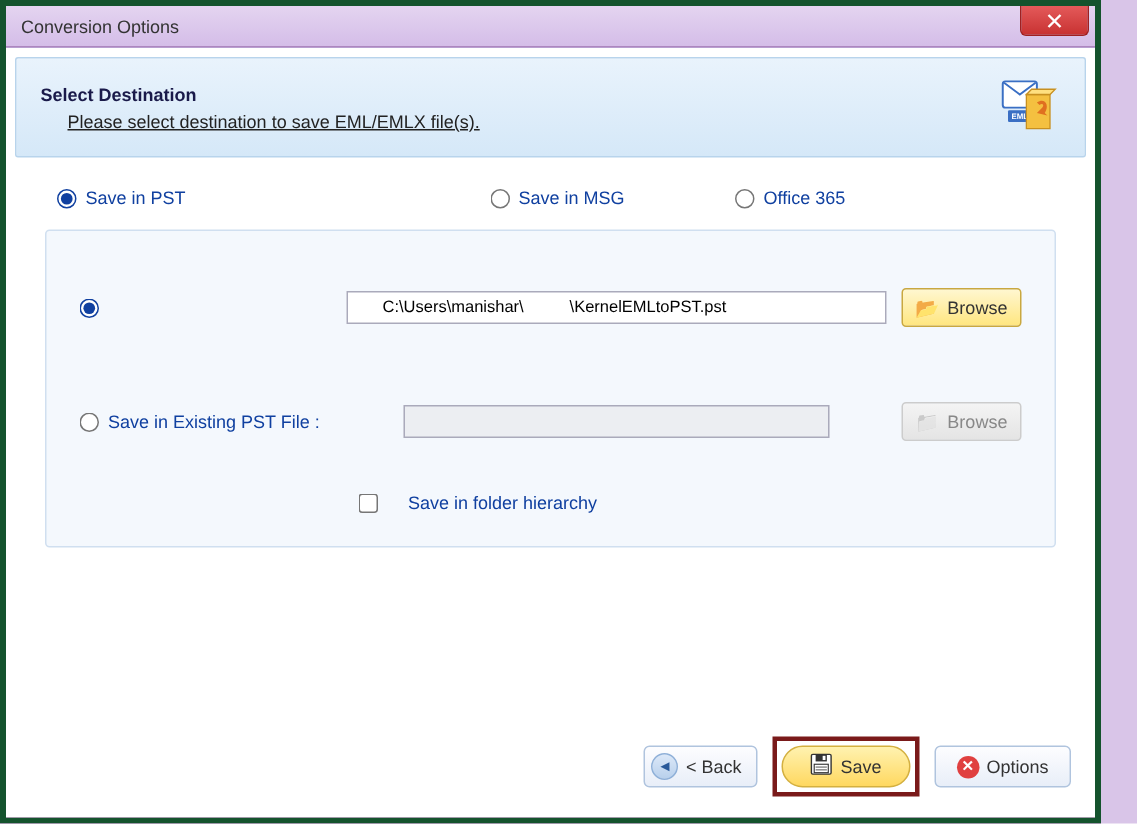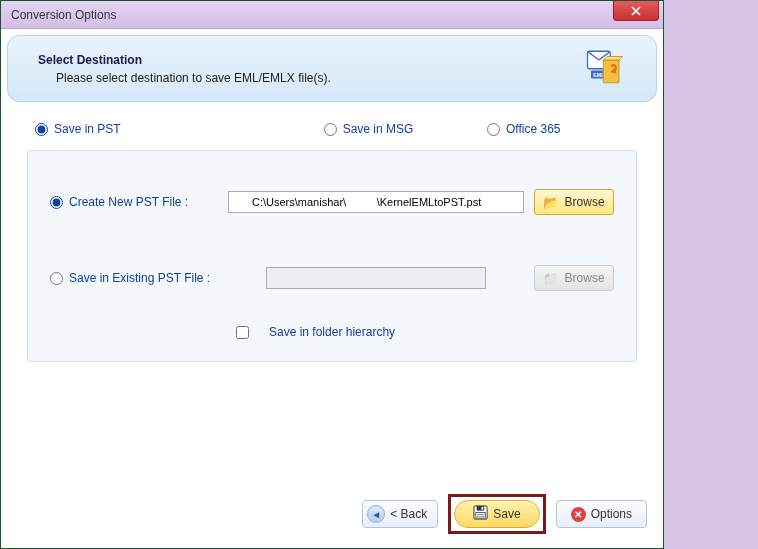--- a/index.html
+++ b/index.html
@@ -1,24 +1,24 @@
 <!DOCTYPE html>
 <html><head>
 <meta charset="utf-8">
 <style>
 * { box-sizing: border-box; margin: 0; padding: 0; }
 body { font-family: "Segoe UI", Tahoma, sans-serif; font-size: 12px; background: #d9c5e8; width: 758px; height: 549px; overflow: hidden; }
-.window { width: 664px; height: 549px; border: 1px solid #14532d; background: #701a75; position: relative; }
+.window { width: 734px; height: 549px; border: 4px solid #14532d; background: #701a75; position: relative; }
 .titlebar { height: 28px; background: linear-gradient(to bottom, #e4d4f0, #d4bde8); border-bottom: 1px solid #b89fd0; display: flex; align-items: center; padding: 0 6px 0 10px; position: relative; }
 .titlebar-text { font-size: 12px; color: #333; }
 .close-btn { position: absolute; right: 4px; top: 0; width: 46px; height: 20px; background: linear-gradient(to bottom, #e45a5a, #c83232); border: 1px solid #a02020; border-top: none; border-radius: 0 0 4px 4px; color: #fff; display: flex; align-items: center; justify-content: center; font-size: 11px; cursor: pointer; }
 .content { padding: 6px; background: #fff; height: calc(100% - 28px); display: flex; flex-direction: column; }
-.header-panel { background: linear-gradient(to bottom, #e9f3fc, #d5e8f8); border: 1px solid #b8d4ec; border-radius: 12px; padding: 10px 30px; display: flex; align-items: center; justify-content: space-between; }
+.header-panel { background: linear-gradient(to bottom, #e9f3fc, #d5e8f8); border: 1px solid #b8d4ec; border-radius: 2px; padding: 10px 16px; display: flex; align-items: center; justify-content: space-between; }
 .header-text h3 { font-size: 12px; font-weight: bold; color: #1a1a4a; margin-bottom: 4px; }
-.header-text p { font-size: 12px; color: #222; padding-left: 18px; }
+.header-text p { font-size: 12px; color: #222; padding-left: 18px; text-decoration: underline; }
 .header-icon svg { width: 42px; height: 42px; }
 .radio-row { display: flex; gap: 16px; padding: 20px 28px 14px 28px; }
 .radio-item { display: flex; align-items: center; gap: 6px; color: #1040a0; font-size: 12px; cursor: pointer; }
 .radio-item.c0 { flex: 0 0 215px; }
 .radio-item.c1 { flex: 0 0 205px; justify-content: center; }
 .radio-item input[type=radio] { accent-color: #1040a0; cursor: pointer; }
 .options-box { margin: 0 20px; border: 1px solid #d0dff0; background: #f4f8fd; border-radius: 3px; padding: 38px 22px 22px 22px; }
 .opt-row { display: flex; align-items: center; gap: 10px; margin-bottom: 50px; }
 .opt-row:last-of-type { margin-bottom: 12px; gap: 48px; }
 .opt-label { display: flex; align-items: center; gap: 6px; width: 168px; color: #1040a0; font-size: 12px; cursor: pointer; }
@@ -84,21 +84,20 @@
       <label class="radio-item">
         <input type="radio" name="dest" style="">
         <span>Office 365</span>
       </label>
     </div>
 
     <div class="options-box">
       <div class="opt-row">
         <label class="opt-label">
           <input type="radio" name="pstopt" checked="" style="">
-          <span>Create New PST File :</span>
         </label>
         <input class="text-input" type="text" value="C:\Users\manishar\          \KernelEMLtoPST.pst" style="">
         <button class="browse-btn">
           <span class="folder-icon">📂</span>
           <span>Browse</span>
         </button>
       </div>
 
       <div class="opt-row">
         <label class="opt-label">

